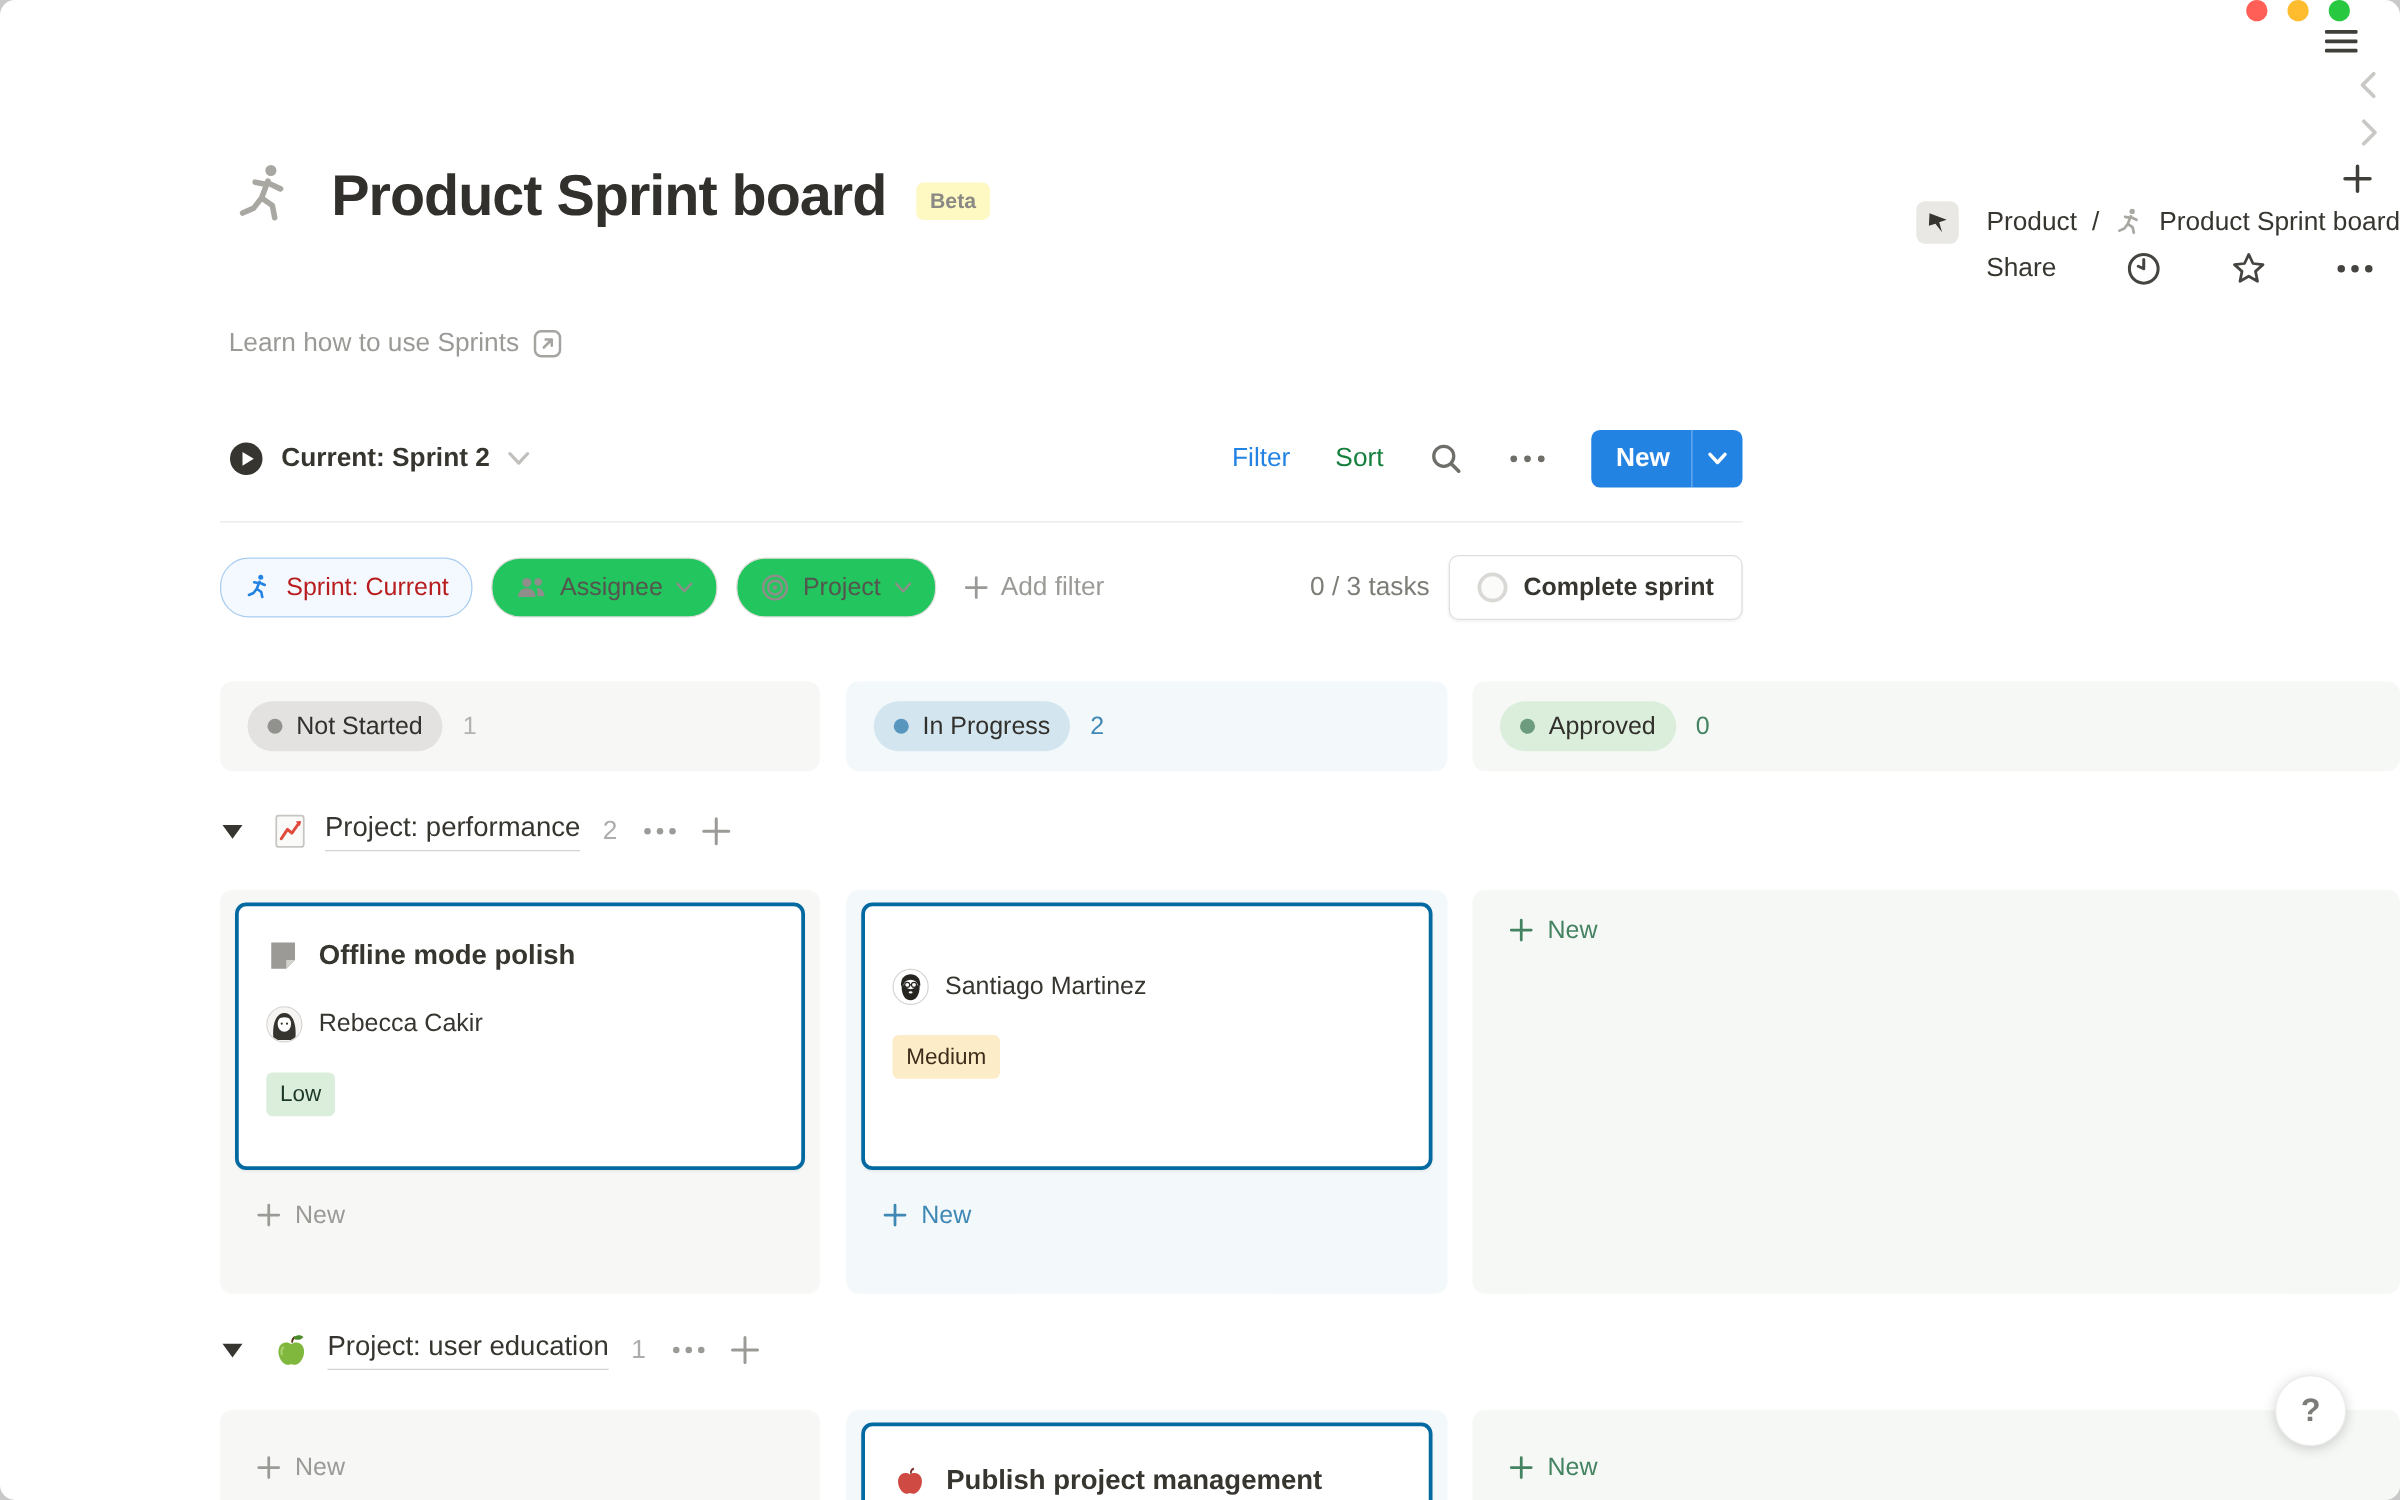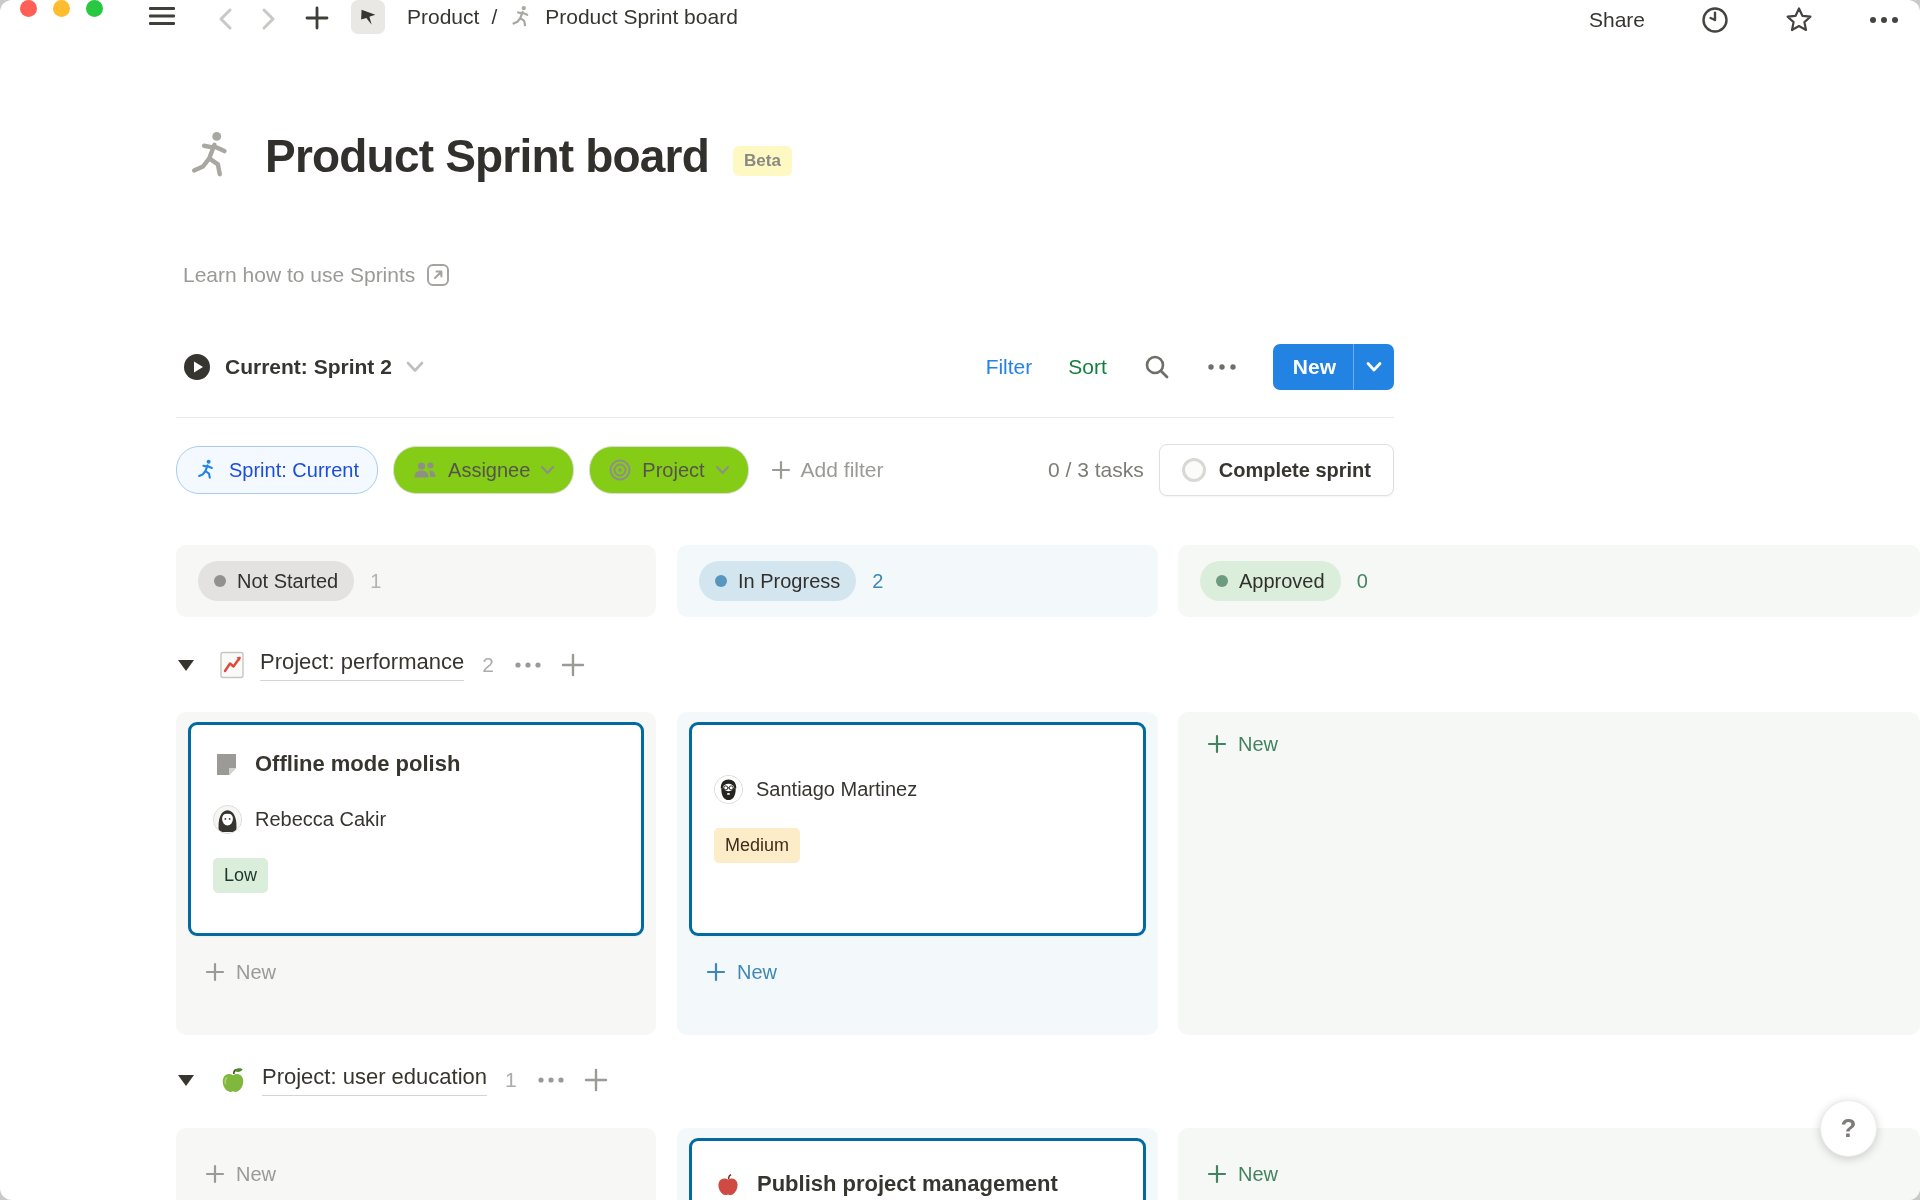--- a/index.html
+++ b/index.html
@@ -1,20 +1,20 @@
 <!DOCTYPE html>
 <html><head>
 <meta charset="utf-8">
 <style>
   html,body{margin:0;padding:0;width:1920px;height:1200px;overflow:hidden;background:#c9c9c9;
     font-family:"Liberation Sans","DejaVu Sans",sans-serif;-webkit-font-smoothing:antialiased;}
   .window{position:relative;width:1920px;height:1200px;background:#ffffff;border-radius:12px;overflow:hidden;color:#37352f;}
 
   
-  .topbar{position:absolute;left:0;top:0;right:0;height:66px;display:flex;align-items:flex-start;padding-left:20px;}
+  .topbar{position:absolute;left:0;top:0;right:0;height:66px;display:flex;align-items:flex-end;padding-left:20px;flex-direction:column;}
   .traffic{display:flex;gap:16px;margin-right:40px;}
   .tl{width:17px;height:17px;border-radius:50%;display:inline-block;}
   .tl.red{background:#ff5f57}.tl.yellow{background:#febc2e}.tl.green{background:#28c840}
   .iconbtn{background:none;border:none;padding:4px;display:flex;align-items:center;justify-content:center;cursor:pointer;}
   .tb-ham{margin-right:28px}
   .tb-nav{margin-right:8px}
   .tb-plus{margin-right:16px;margin-left:6px}
   .ws-icon{width:34px;height:34px;border-radius:7px;background:#e9e8e5;display:flex;align-items:center;justify-content:center;margin-right:12px;cursor:pointer;}
   .crumb{display:flex;align-items:center;font-size:21px;color:#37352f;gap:10px;}
   .crumb .sep{color:#37352f;margin:0 2px;}
@@ -37,22 +37,22 @@
   .filter-btn{color:#2383e2;}
   .sort-btn{color:#15803d;}
   .new-btn{display:flex;align-items:stretch;background:#2383e2;border-radius:7px;height:46px;overflow:hidden;cursor:pointer;margin-left:4px;}
   .new-btn .nb-main{display:flex;align-items:center;padding:0 17px 0 20px;color:#fff;font-size:21px;font-weight:600;}
   .new-btn .nb-sep{width:1px;background:rgba(255,255,255,0.35);}
   .new-btn .nb-chev{display:flex;align-items:center;justify-content:center;width:40px;}
   .divider{position:absolute;left:176px;top:417px;width:1218px;height:1px;background:#e9e9e7;}
 
   
   .filter-row{position:absolute;left:176px;top:442px;width:1218px;height:56px;display:flex;align-items:center;gap:15px;}
-  .pill{display:flex;align-items:center;gap:10px;height:46px;padding:0 18px;border-radius:23px;border:1px solid #dedcd9;background:#84cc16;font-size:20px;color:#55544e;cursor:pointer;}
-  .pill.sprint{border-color:#a9cdf0;background:#f3f9fe;color:#1d4ed8;font-weight:500;}
+  .pill{display:flex;align-items:center;gap:10px;height:46px;padding:0 18px;border-radius:23px;border:1px solid #dedcd9;background:#22c55e;font-size:20px;color:#55544e;cursor:pointer;}
+  .pill.sprint{border-color:#a9cdf0;background:#f3f9fe;color:#b91c1c;font-weight:500;}
   .addfilter{display:flex;align-items:center;gap:9px;color:#9b9a97;font-size:21px;cursor:pointer;background:none;border:none;font-family:inherit;}
   .tasks{margin-left:auto;color:#7d7c77;font-size:21px;}
   .complete{display:flex;align-items:center;gap:13px;height:52px;padding:0 22px;background:#fff;border:1px solid #e0dfdc;border-radius:8px;box-shadow:0 1px 2px rgba(0,0,0,0.05);font-size:20px;font-weight:700;color:#37352f;cursor:pointer;font-family:inherit;}
   .complete .ring{width:24px;height:24px;border-radius:50%;border:3px solid #dad8d5;background:#fbfbfa;box-sizing:border-box;}
 
   
   .board{position:absolute;left:176px;top:545px;width:1744px;height:655px;overflow:hidden;}
   .col{position:absolute;top:0;bottom:0;}
   .col1{left:0;width:480px;--colbg:#f7f7f5;}
   .col2{left:501px;width:481px;--colbg:#f3f8fb;}

